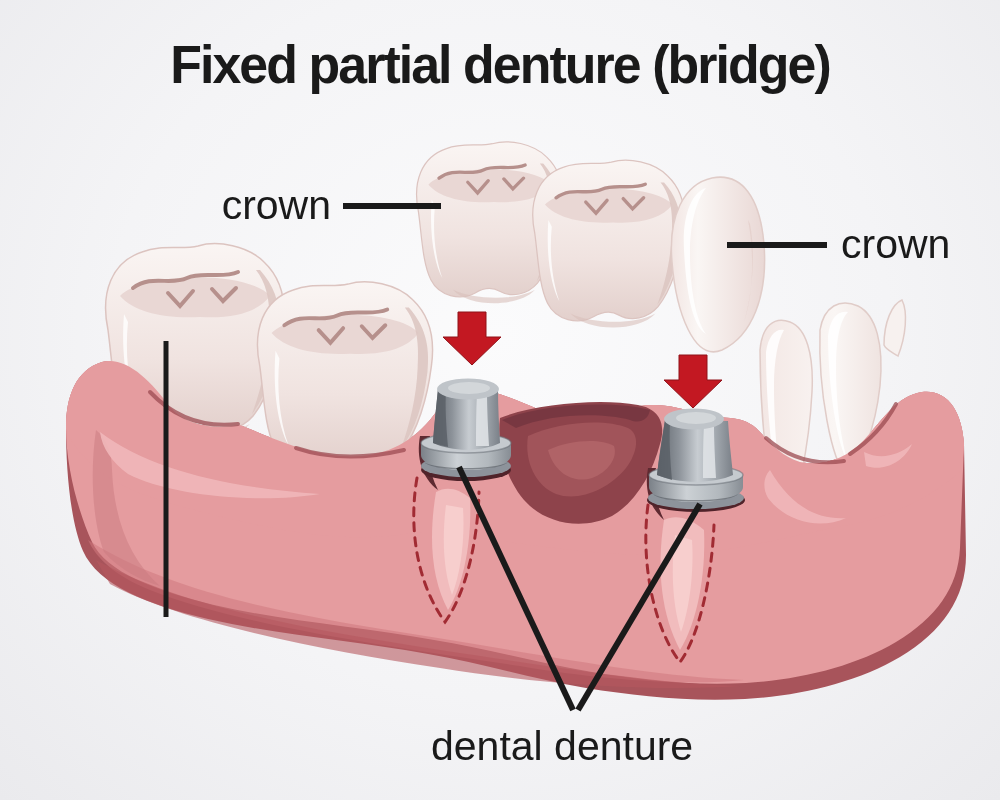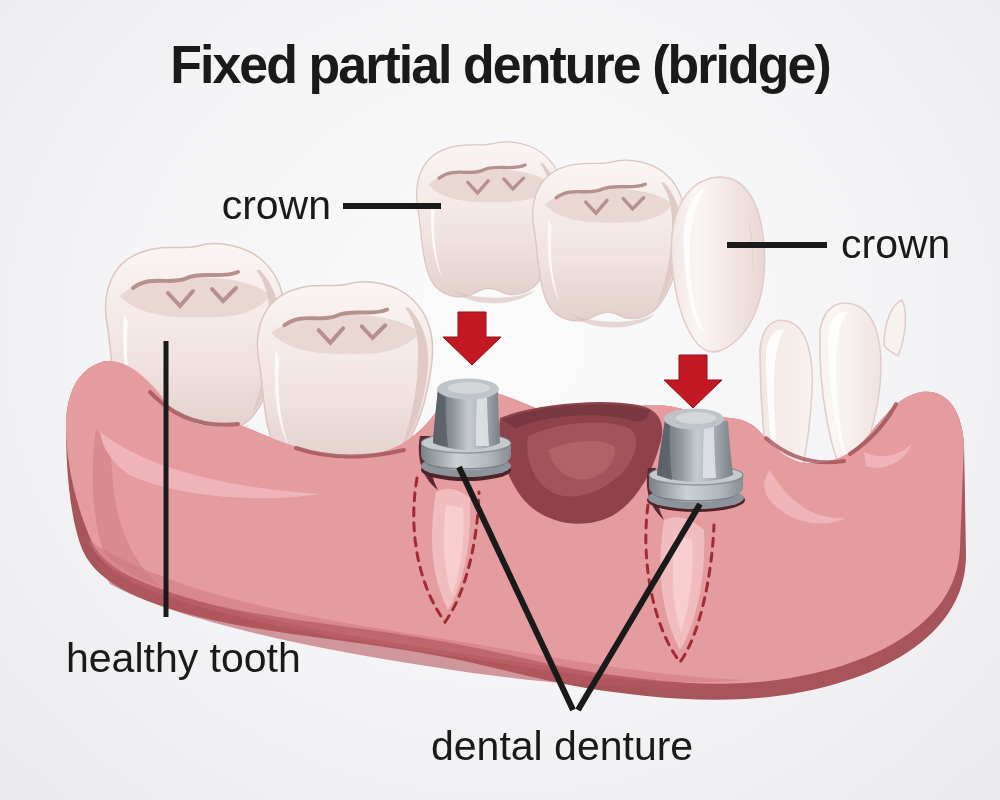--- a/index.html
+++ b/index.html
@@ -238,15 +238,14 @@
       <line x1="727" y1="245" x2="827" y2="245" stroke-width="6"></line>
       <line x1="166" y1="341" x2="166" y2="617" stroke-width="5"></line>
       <line x1="459" y1="467" x2="573" y2="710" stroke-width="6"></line>
       <line x1="700" y1="504" x2="578" y2="710" stroke-width="6"></line>
     </g>
   </svg>
 
   <div class="label title">Fixed partial denture (bridge)</div>
   <div class="label lab crown-left">crown</div>
   <div class="label lab crown-right">crown</div>
-  <div class="label lab healthy">healthy tooth</div>
   <div class="label lab implants">dental denture</div>
 </div>
 
 </body></html>

